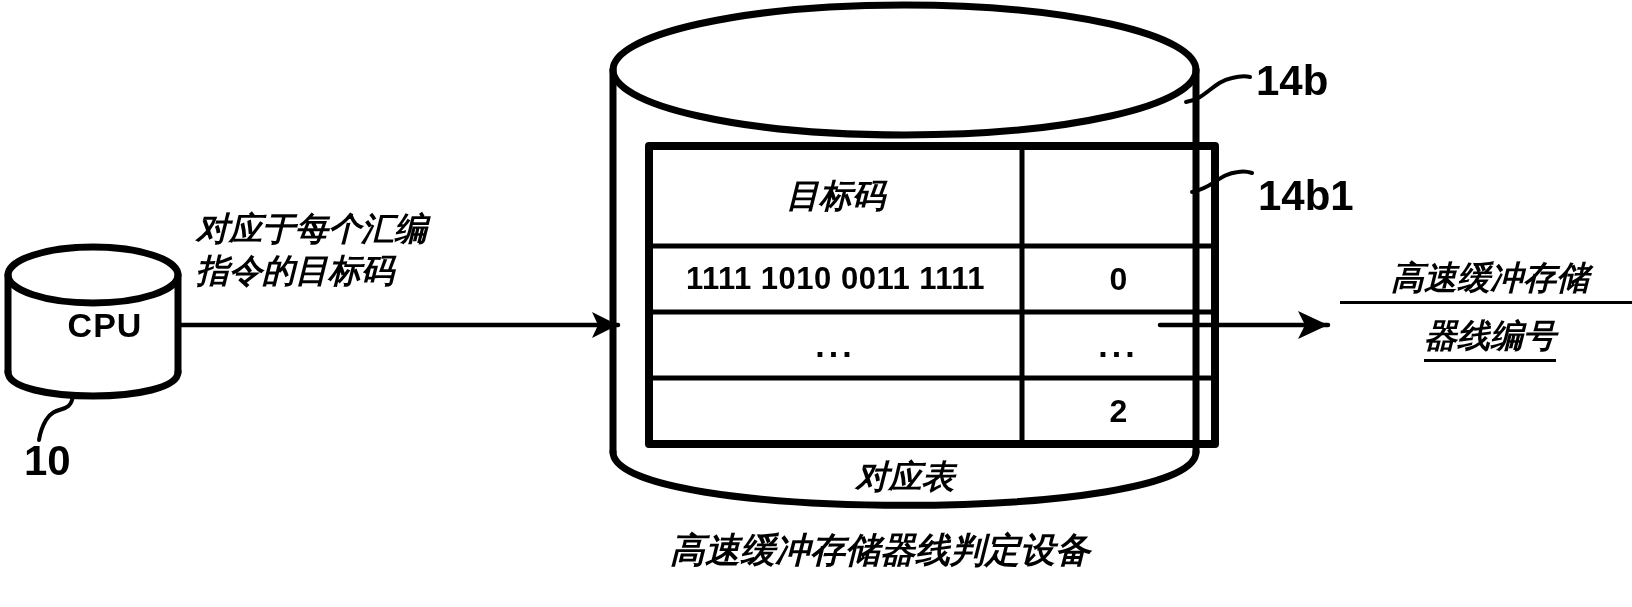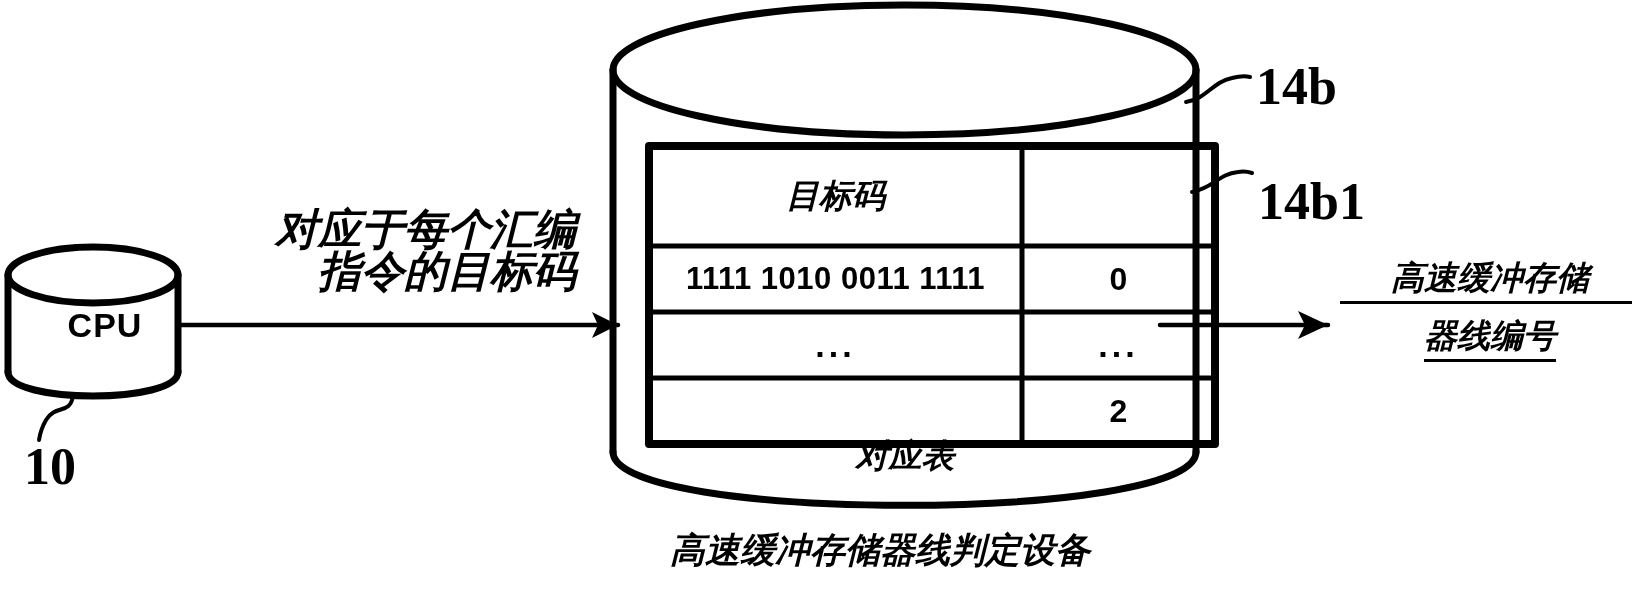--- a/index.html
+++ b/index.html
@@ -50,28 +50,28 @@
     font-style: italic;
   }
   .lbl-cpu {
     font-family: "Liberation Sans", sans-serif;
     font-weight: bold;
     font-size: 34px;
     letter-spacing: 1px;
     margin-left: 24px;
   }
   .ref-num {
-    font-family: Liberation Serif, serif;
-    font-weight: bold;
-    font-size: 52px;
+    font-family: Liberation Sans, sans-serif;
+    font-weight: bold;
+    font-size: 42px;
   }
   .flow-label {
-    font-size: 43px;
+    font-size: 33px;
     line-height: 42px;
-    text-align: right;
+    text-align: left;
   }
   .out-label {
     font-size: 33px;
     line-height: 44px;
     text-align: center;
   }
   .out-label span.u {
     display: block;
     border-bottom: 3px solid #000;
     padding-bottom: 1px;
@@ -200,17 +200,17 @@
     <span class="txt tbl-cell-code" style="position:static; font-size:34px; letter-spacing:4px;">...</span>
   </div>
   <div class="center-box" style="left:1022px; top:312px; width:193px; height:66px;">
     <span class="txt tbl-cell-num" style="position:static; font-size:34px; letter-spacing:4px;">...</span>
   </div>
 
   <div class="center-box" style="left:1022px; top:378px; width:193px; height:66px;">
     <span class="txt tbl-cell-num" style="position:static;">2</span>
   </div>
 
-  <div class="txt cjk inner-caption" style="left:690px; top:434px; width:430px;">对应表</div>
+  <div class="txt cjk inner-caption" style="left:690px; top:455px; width:430px;">对应表</div>
 
   <div class="txt cjk bottom-caption" style="left:590px; top:527px; width:580px;">高速缓冲存储器线判定设备</div>
 
 </div>
 
 </body></html>

